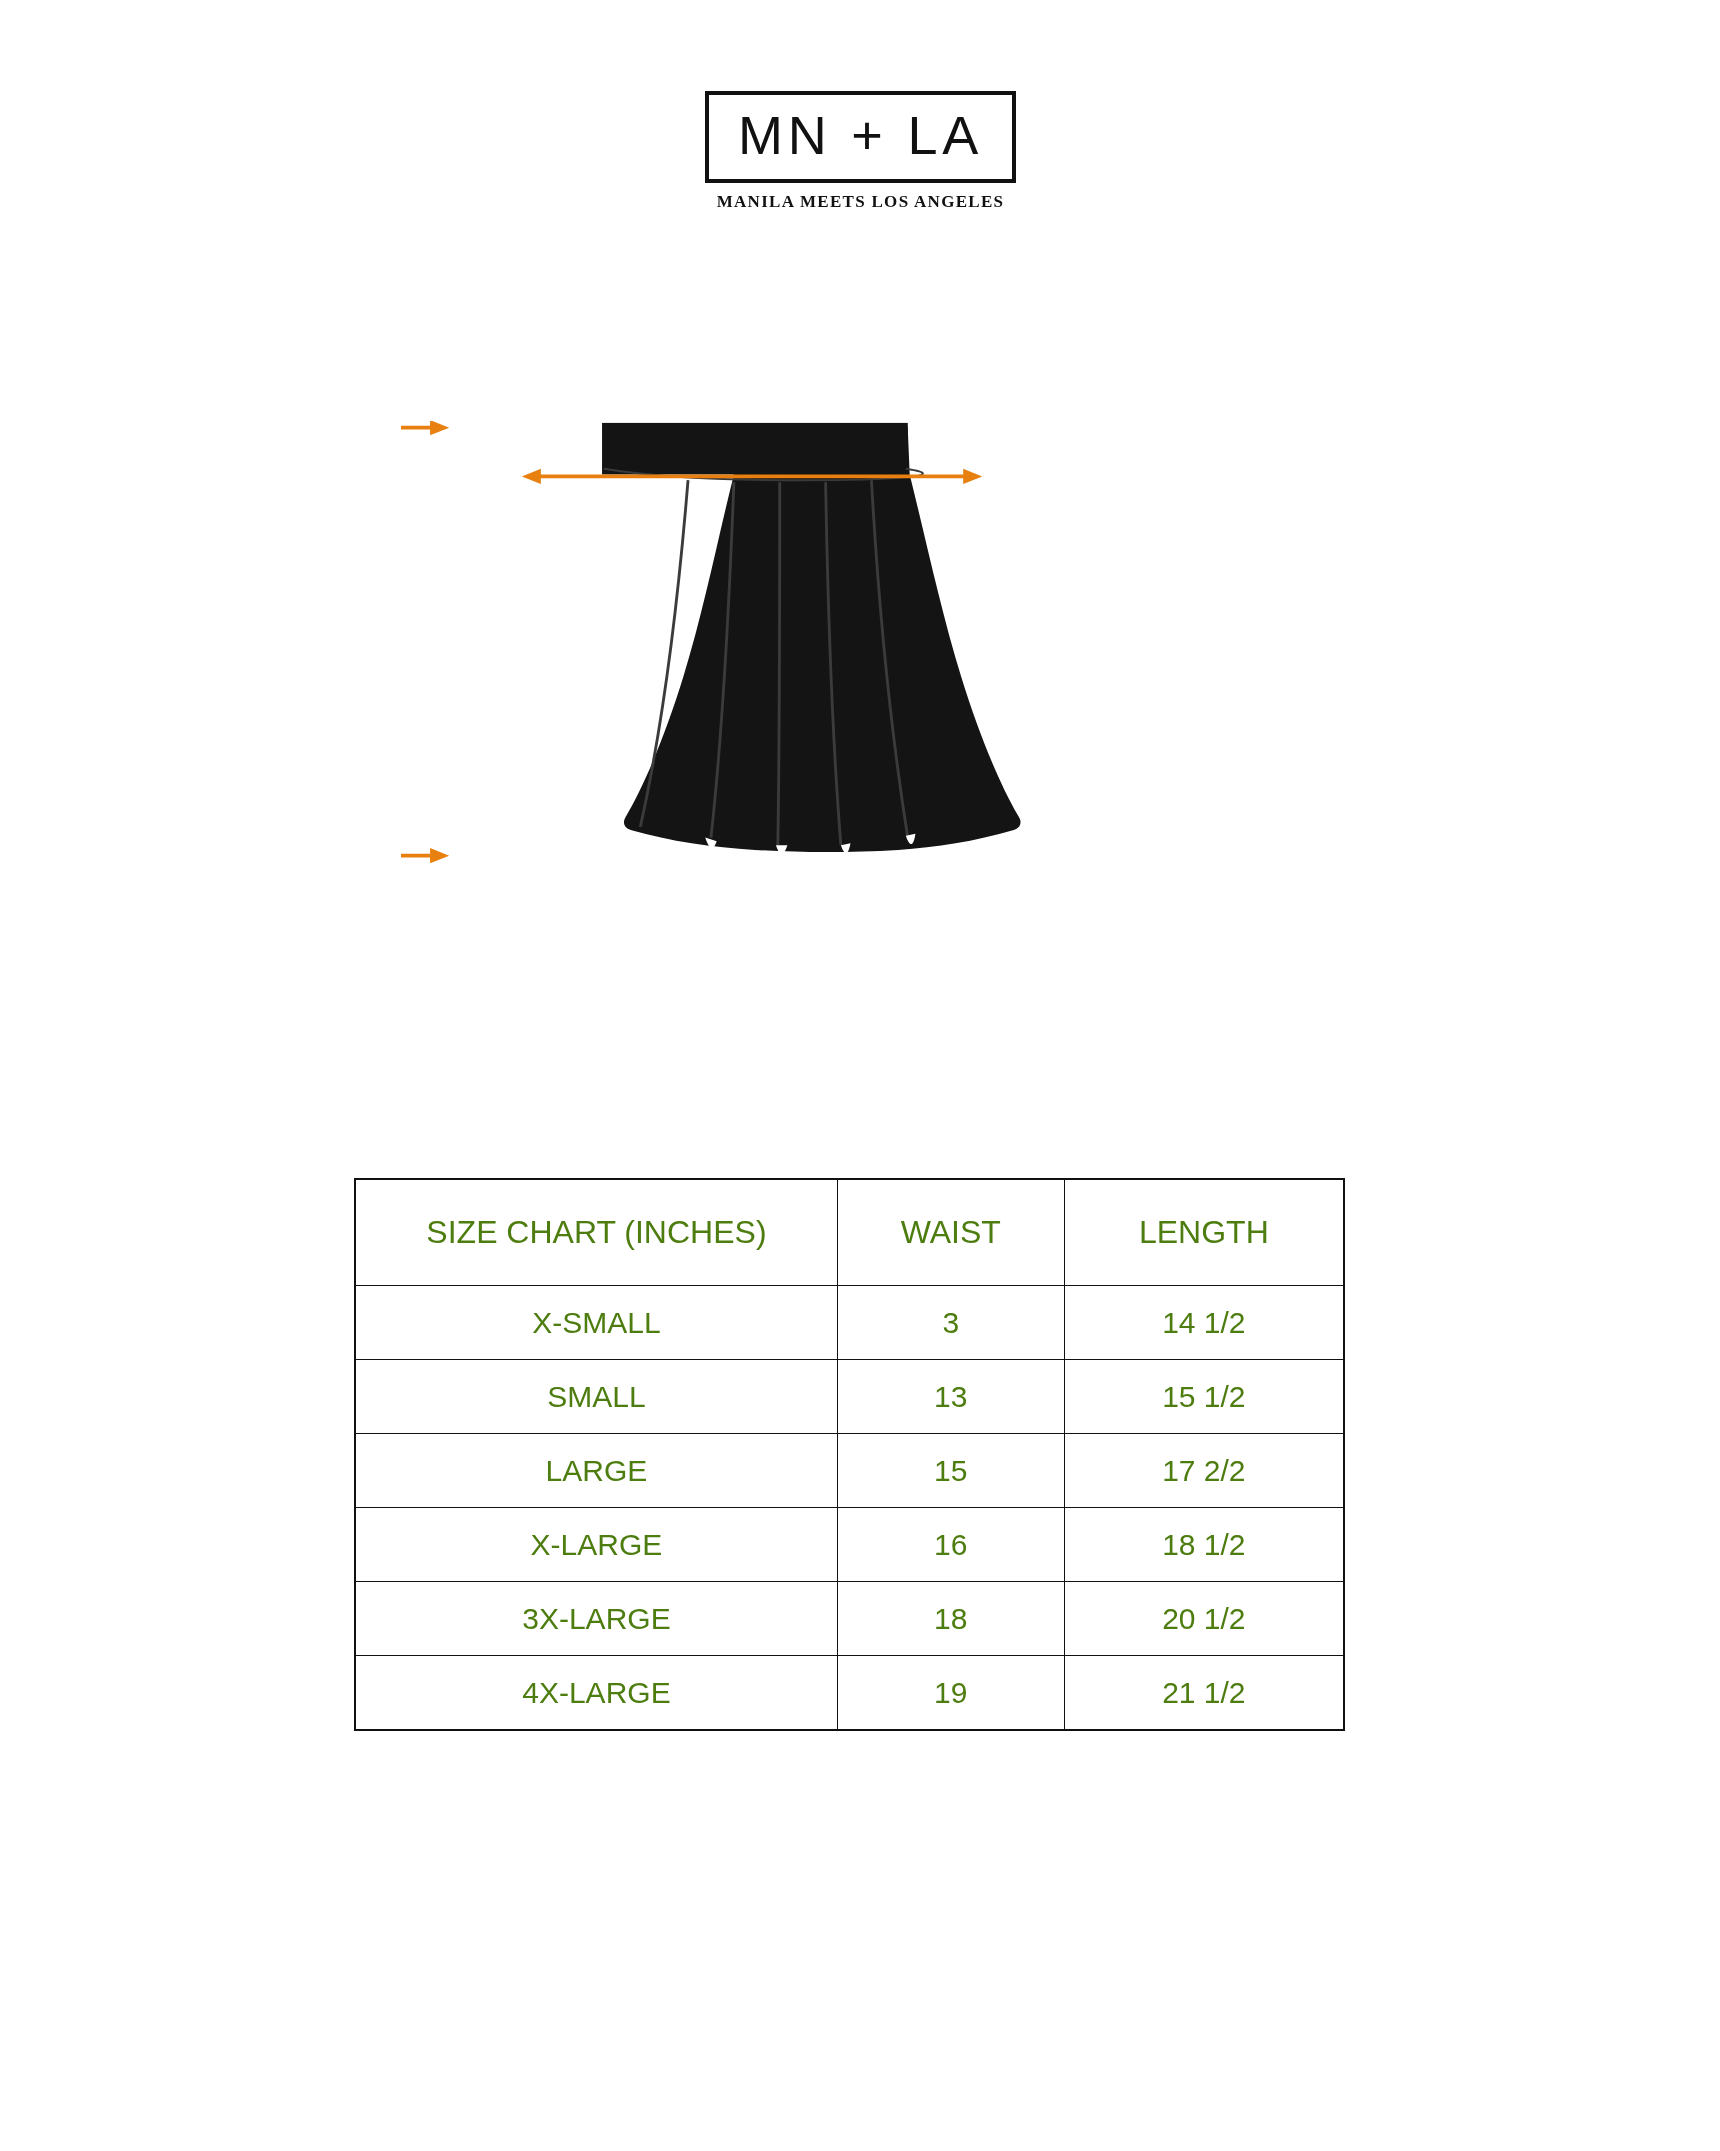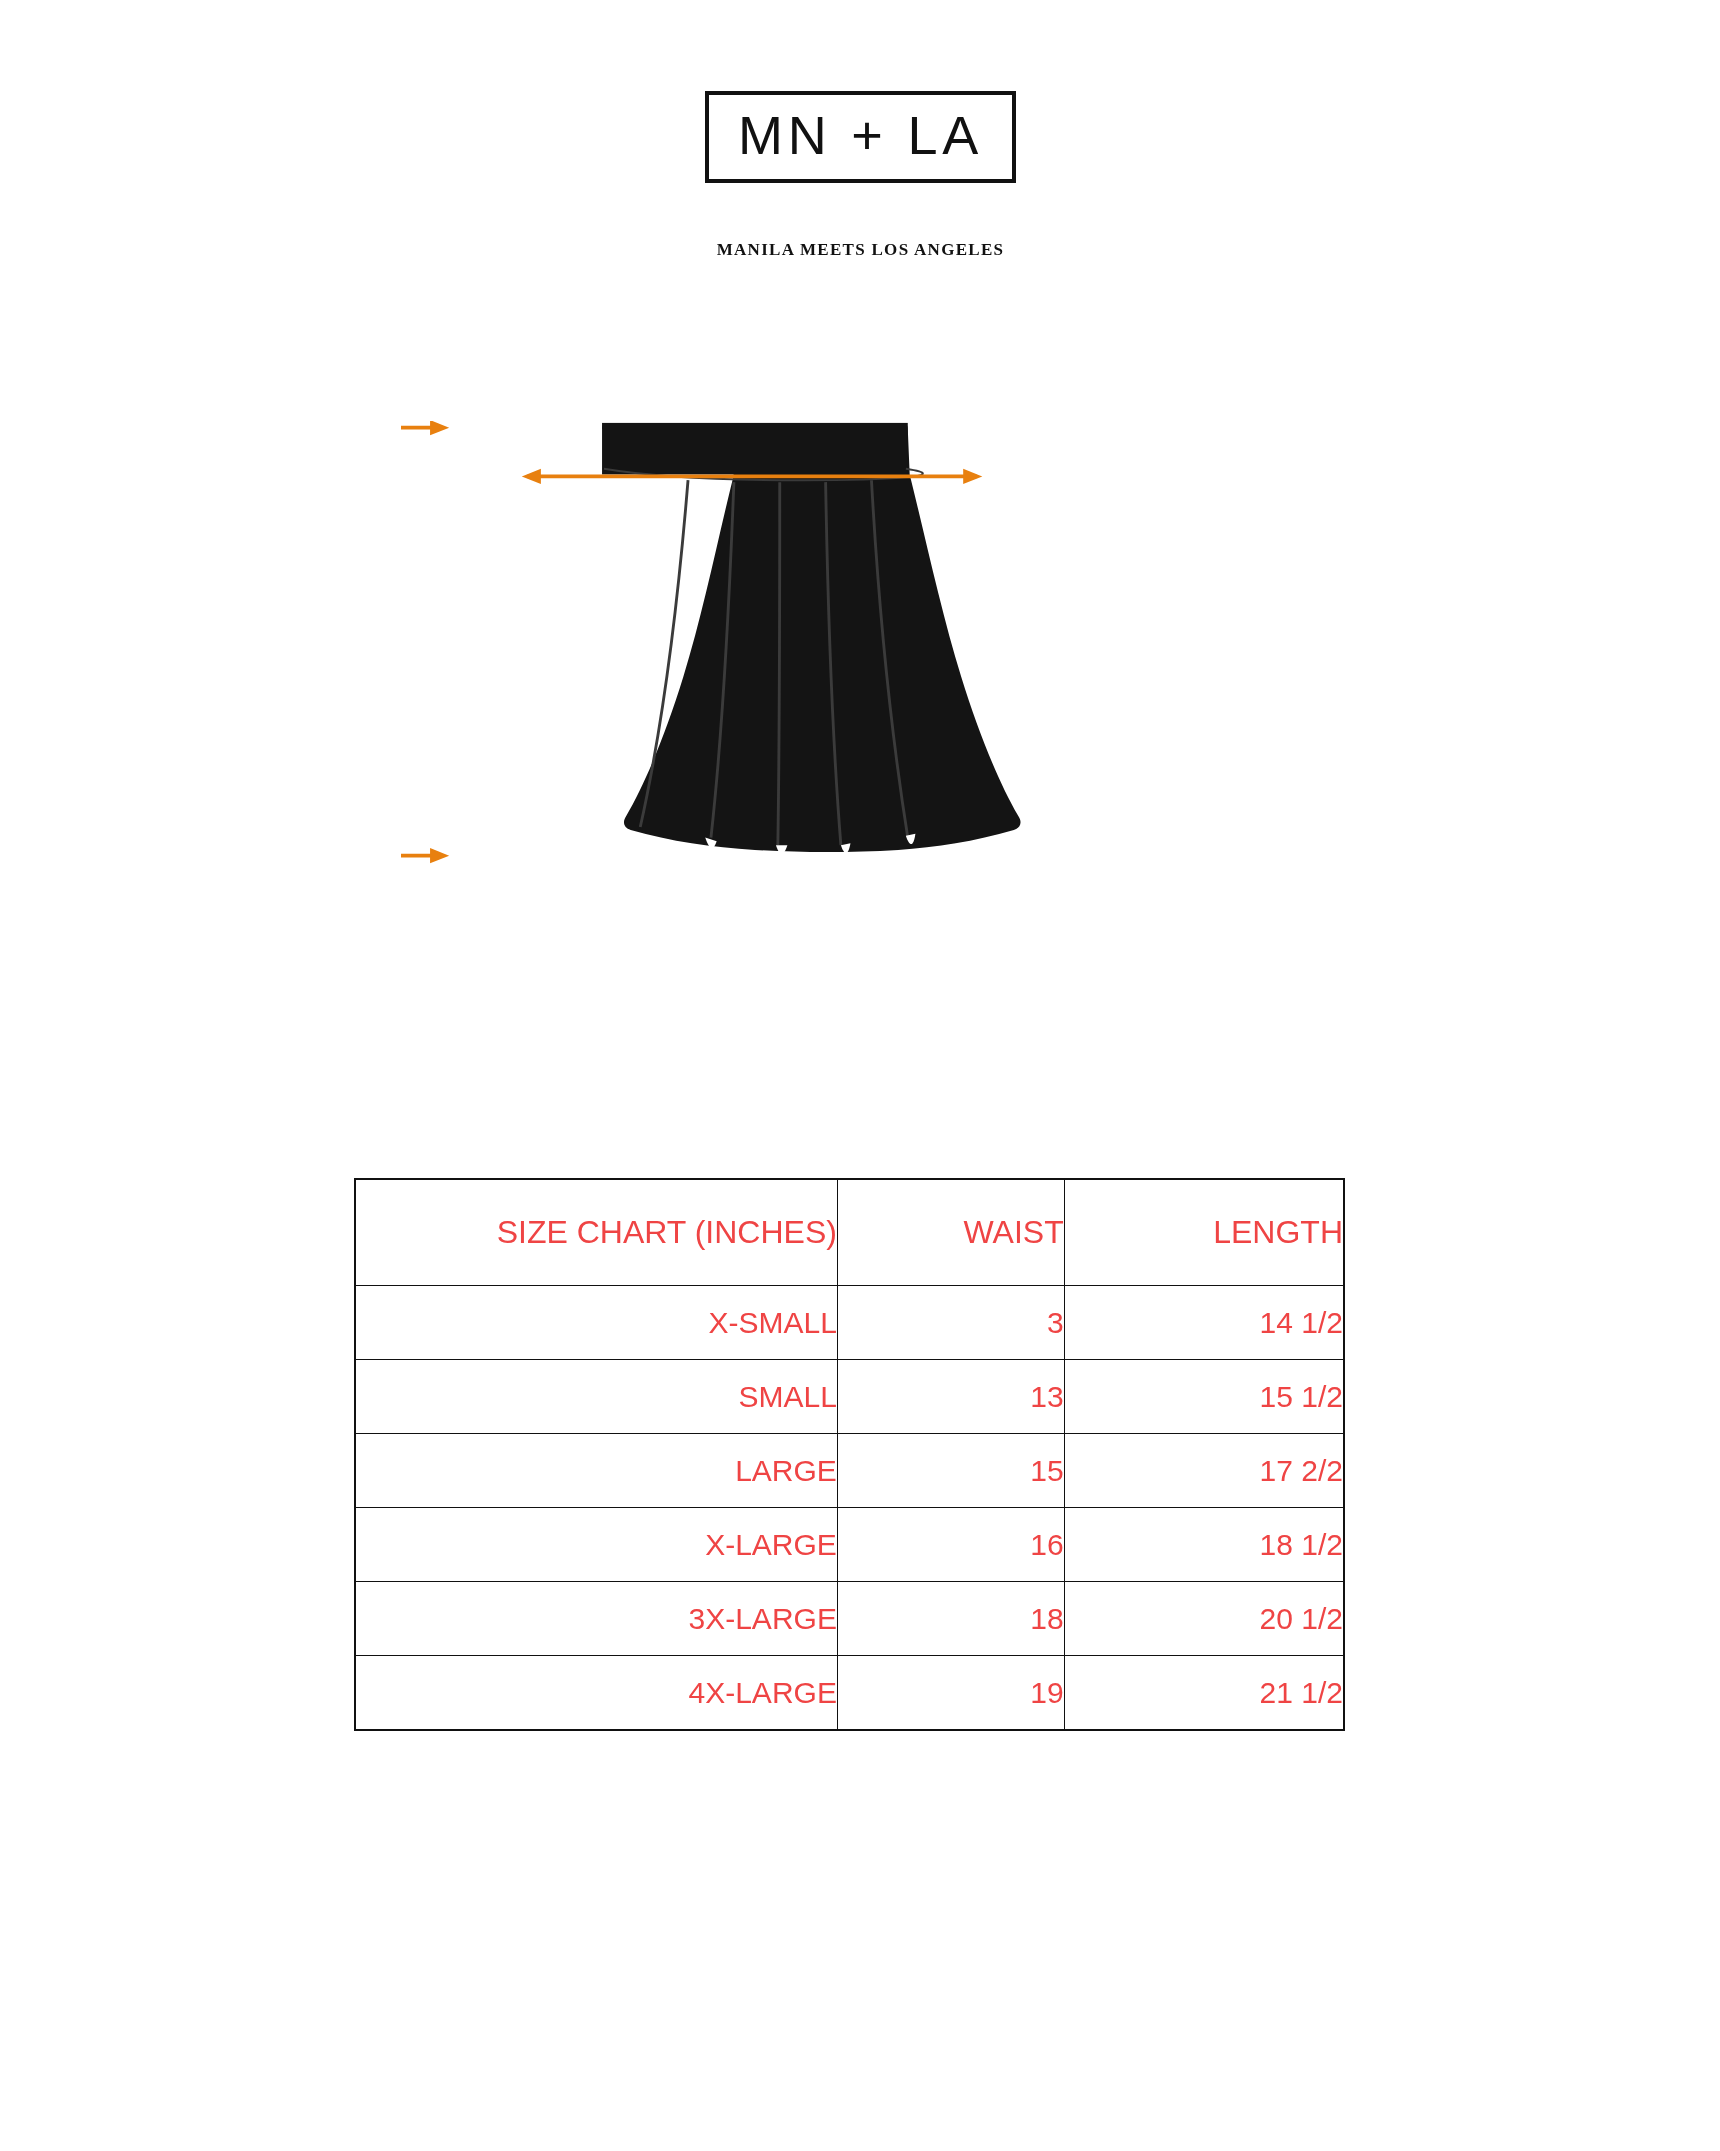--- a/index.html
+++ b/index.html
@@ -18,21 +18,20 @@
 
   
   .logo-wrap {
     position: absolute;
     left: 0;
     top: 91px;
     width: 1721px;
     display: flex;
     flex-direction: column;
     align-items: center;
-    gap: 48px;
   }
   .logo-box {
     border: 4.8px solid #111111;
     padding: 13.4px 29px 17px 29px;
     display: inline-block;
   }
   .logo-text {
     font-family: "Liberation Sans", sans-serif;
     font-size: 54px;
     letter-spacing: 4.8px;
@@ -68,24 +67,24 @@
     width: 989px;
   }
   table.size-chart {
     border-collapse: collapse;
     width: 100%;
     table-layout: fixed;
   }
   table.size-chart th,
   table.size-chart td {
     border: 1.9px solid #111111;
-    text-align: right;
+    text-align: center;
     font-size: 30px;
     font-weight: 400;
-    color: #ef4444;
+    color: #4d7c0f;
     padding: 0;
     height: 73px;
     vertical-align: middle;
   }
   table.size-chart thead th {
     height: 105px;
     font-weight: 400;
     font-size: 32px;
   }
   table.size-chart col.c0 { width: 478px; }

